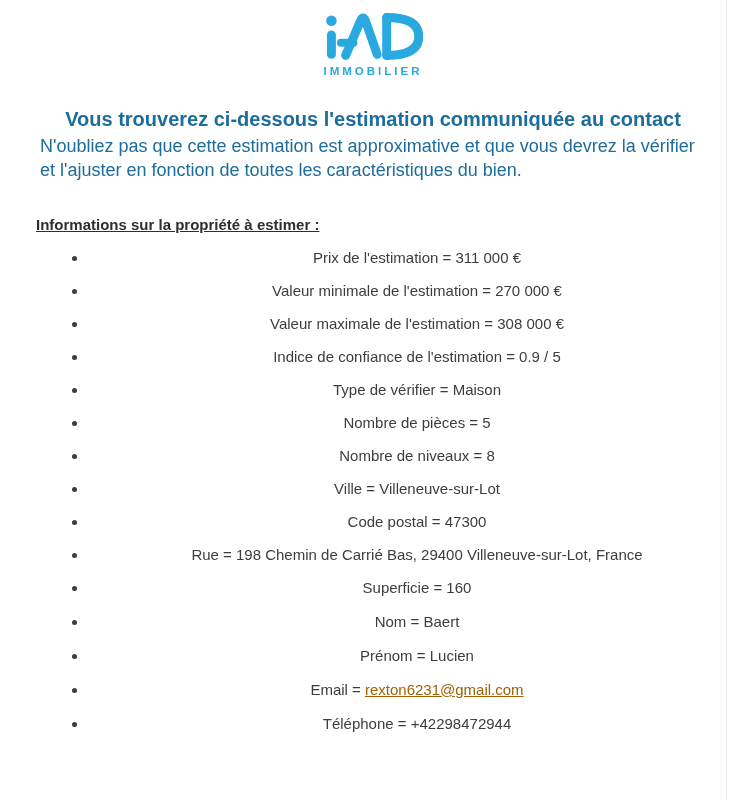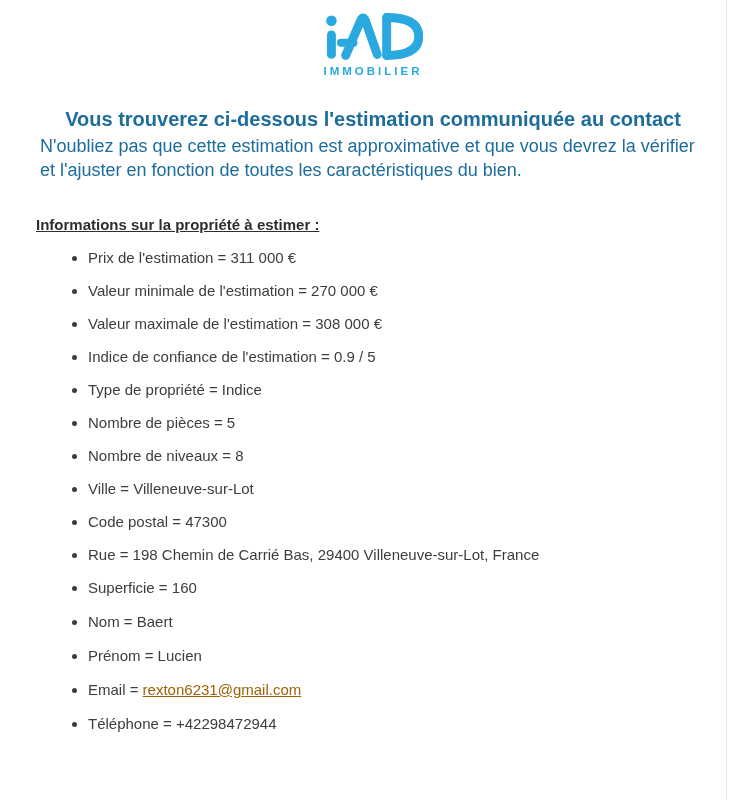--- a/index.html
+++ b/index.html
@@ -62,20 +62,21 @@
   ul.kv-list {
     margin: 15px 0 0 0;
     padding-left: 88px;
     list-style: disc outside;
     color: #3D3D3D;
   }
   ul.kv-list li {
     font-size: 15px;
     line-height: 19px;
     margin-bottom: 14px;
+    text-align: center;
   }
   ul.kv-list.lead li { margin-bottom: 15px; }
   a.email-link {
     color: #a16207;
     text-decoration: underline;
     cursor: pointer;
   }
 </style>
 </head>
 <body>
@@ -99,21 +100,21 @@
 
   <div class="title">Vous trouverez ci-dessous l'estimation communiquée au contact</div>
   <div class="subtitle">N'oubliez pas que cette estimation est approximative et que vous devrez la vérifier et l'ajuster en fonction de toutes les caractéristiques du bien.</div>
 
   <div class="section-heading">Informations sur la propriété à estimer :</div>
   <ul class="kv-list">
     <li>Prix de l'estimation = 311 000 €</li>
     <li>Valeur minimale de l'estimation = 270 000 €</li>
     <li>Valeur maximale de l'estimation = 308 000 €</li>
     <li>Indice de confiance de l'estimation = 0.9 / 5</li>
-    <li>Type de propriété = Indice</li>
+    <li>Type de vérifier = Maison</li>
     <li>Nombre de pièces = 5</li>
     <li>Nombre de niveaux = 8</li>
     <li>Ville = Villeneuve-sur-Lot</li>
     <li>Code postal = 47300</li>
     <li>Rue = 198 Chemin de Carrié Bas, 29400 Villeneuve-sur-Lot, France</li>
     <li>Superficie = 160</li>
   </ul>
 
   <ul class="kv-list lead">
     <li>Nom = Baert</li>

